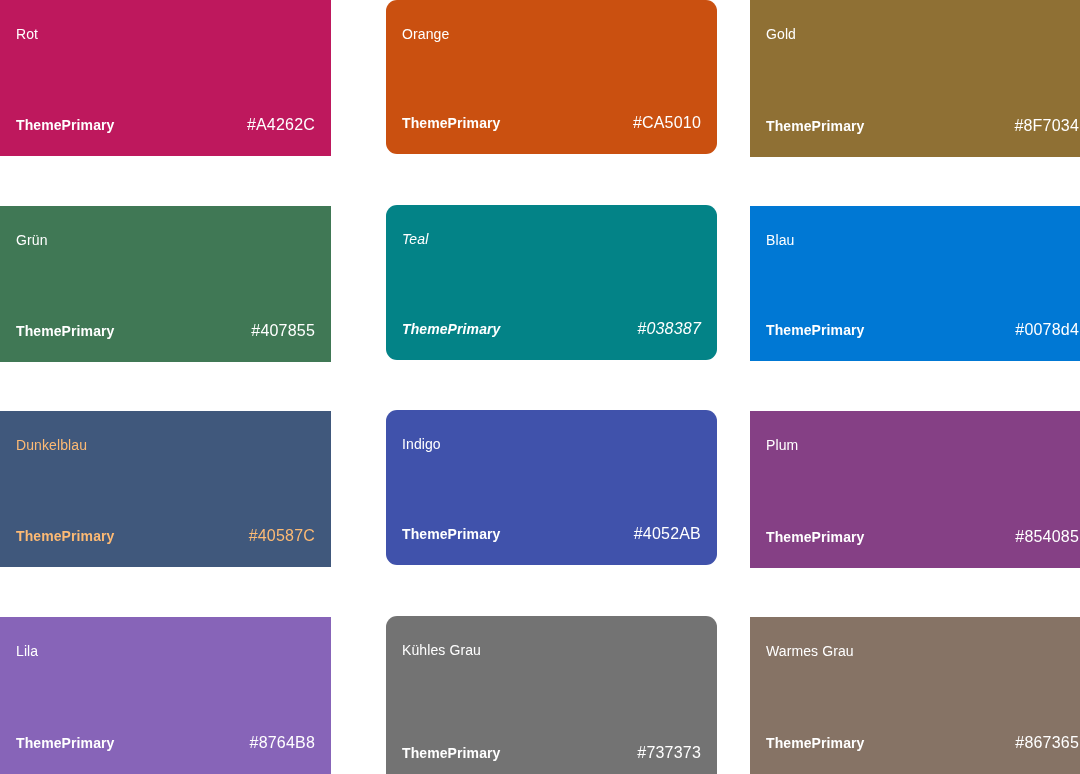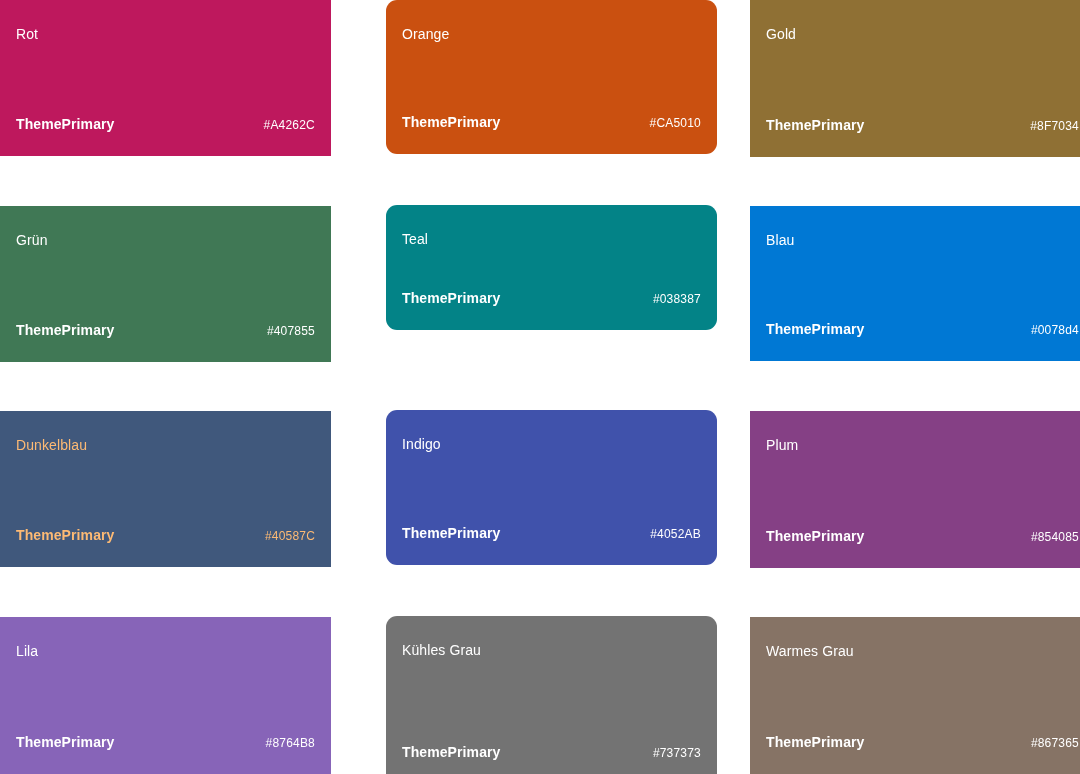--- a/index.html
+++ b/index.html
@@ -34,21 +34,21 @@
   .col-2 { left: 750px; width: 345px; }
 
   
   .row-0 { top: 0px; }
   .row-1 { top: 206px; }
   .row-2 { top: 411px; }
   .row-3 { top: 617px; padding-left: 24px; }
 
   
   .col-1.row-0 { top: 0px; height: 154px; }
-  .col-1.row-1 { top: 205px; height: 125px; }
+  .col-1.row-1 { top: 205px; height: 155px; font-style: italic; }
   .col-1.row-2 { top: 410px; height: 155px; }
   .col-1.row-3 { top: 616px; height: 158px; }
 
   .col-2.row-0 { top: 0px; height: 157px; }
   .col-2.row-1 { top: 206px; height: 155px; }
   .col-2.row-2 { top: 411px; height: 157px; }
   .col-2.row-3 { top: 617px; height: 157px; }
 
   .col-0.row-3 { height: 157px; }
   .col-1.row-3 { height: 168px; }
@@ -76,21 +76,21 @@
 
   .swatch-slot {
     font-size: 14px;
     font-weight: 700;
     line-height: 18px;
     letter-spacing: 0.1px;
     white-space: nowrap;
   }
 
   .swatch-hex {
-    font-size: 12px;
+    font-size: 16px;
     font-weight: 400;
     line-height: 18px;
     letter-spacing: 0.2px;
     white-space: nowrap;
   }
 </style>
 </head>
 <body>
 
 <div id="swatch-grid" style="background: rgb(255, 255, 255);">

